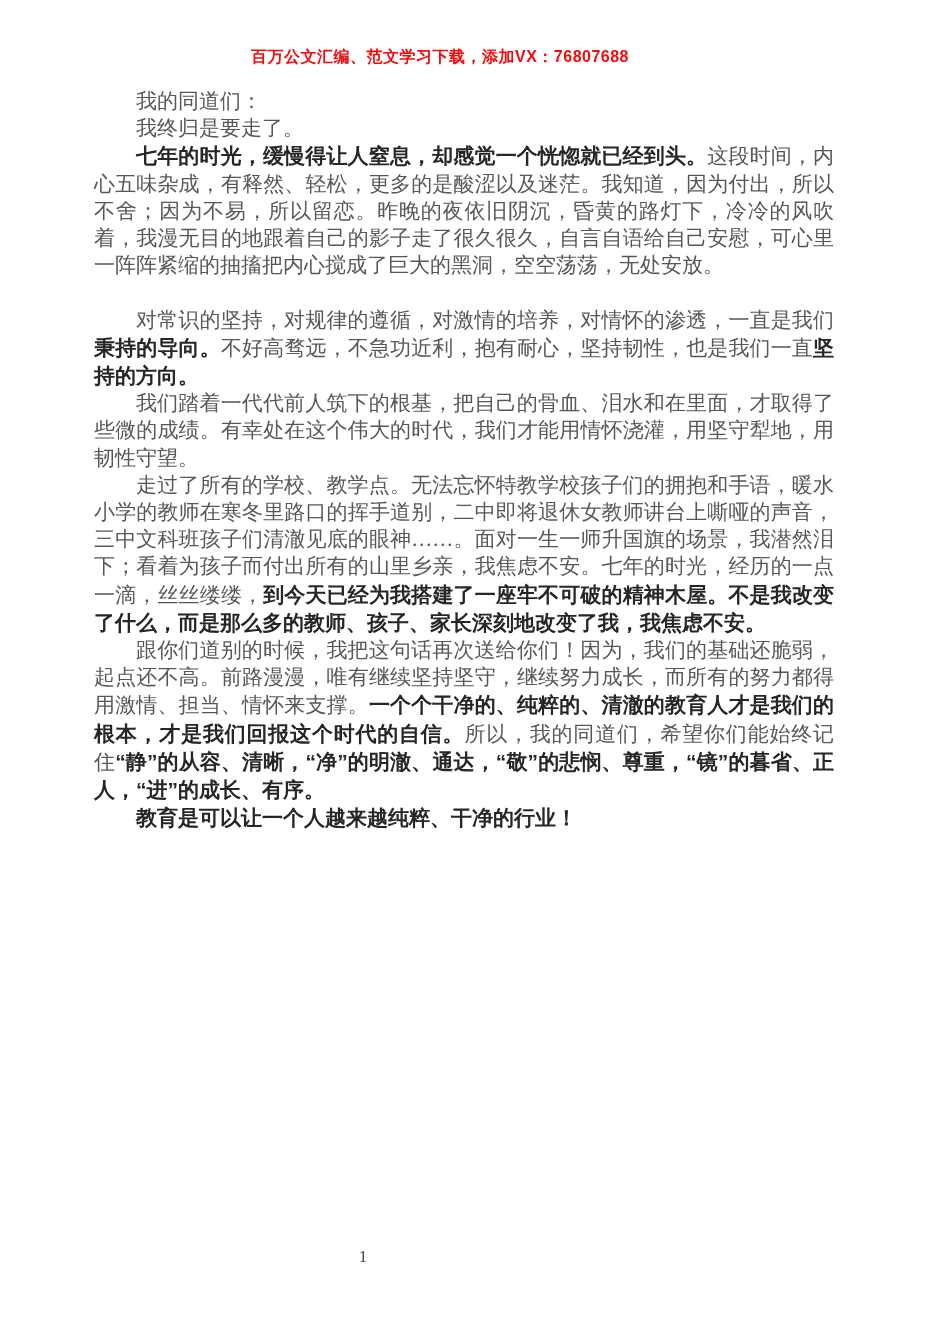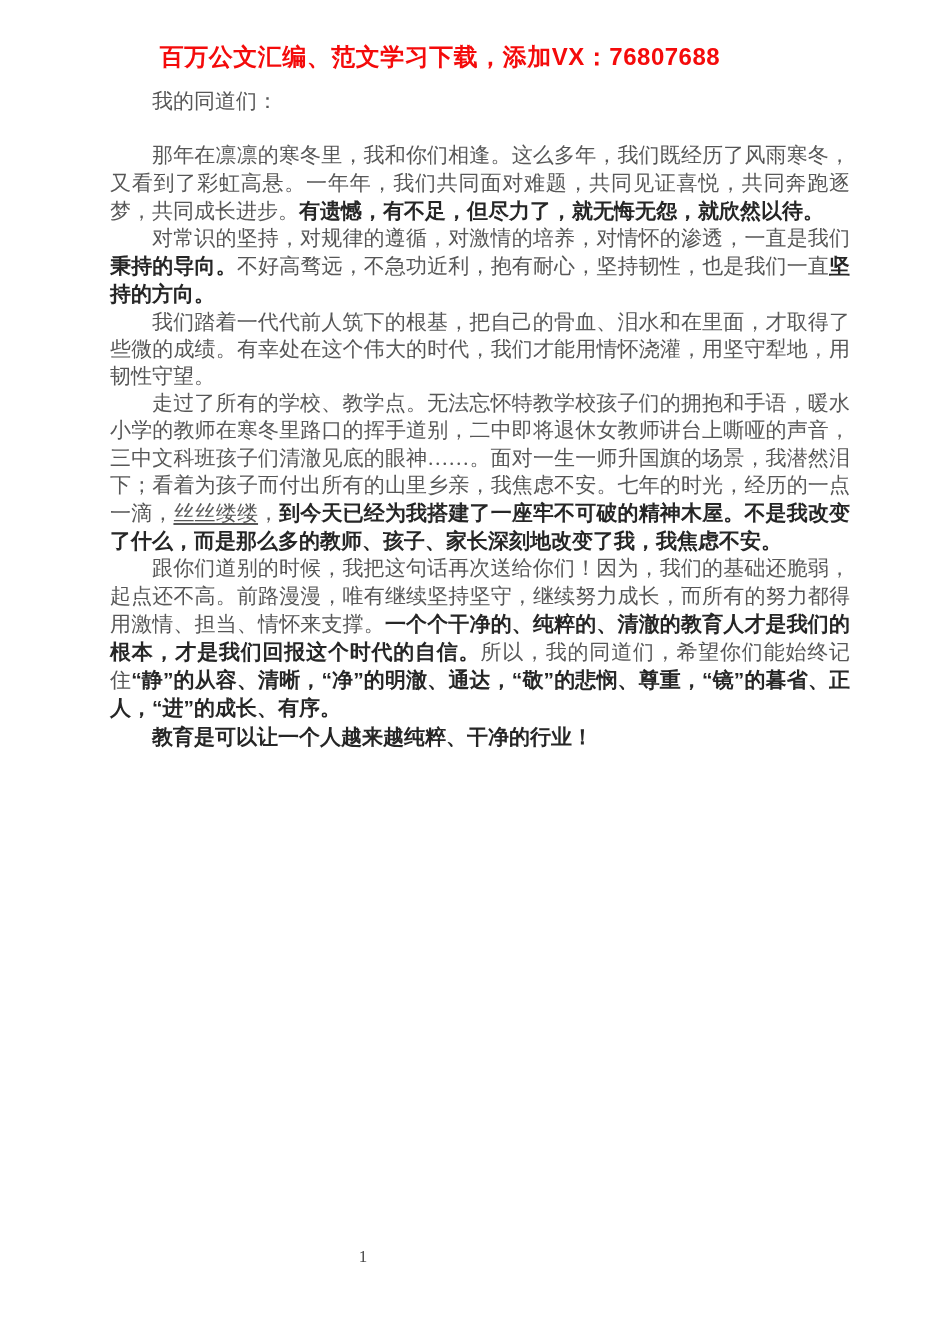--- a/index.html
+++ b/index.html
@@ -16,30 +16,30 @@
     font-family: "Liberation Serif", serif;
   }
   .promo-header {
     position: absolute;
     top: 44px;
     left: 0;
     width: 880px;
     text-align: center;
     font-family: "Liberation Sans", sans-serif;
     font-weight: bold;
-    font-size: 24px;
+    font-size: 16px;
     line-height: 26px;
     color: var(--notice-red, #f40b0b);
     letter-spacing: 0.5px;
     white-space: nowrap;
   }
   .doc-body {
     position: absolute;
     top: 88px;
-    left: 110px;
+    left: 94px;
     width: 740px;
     font-size: 21px;
     line-height: 27.2px;
     color: var(--body-text, #575757);
     text-align: justify;
     word-break: normal;
     line-break: strict;
   }
   .doc-body p {
     margin: 0;
@@ -48,21 +48,20 @@
   }
   .doc-body p.spacer {
     text-indent: 0;
   }
   .doc-body span.b {
     font-weight: bold;
     font-family: "Liberation Sans", sans-serif;
     color: var(--bold-text, #262626);
   }
   .doc-body span.u {
-    text-decoration: underline;
     text-underline-offset: 3px;
   }
   .page-number {
     position: absolute;
     left: 348px;
     top: 1246px;
     width: 30px;
     text-align: center;
     font-size: 17px;
     line-height: 22px;
@@ -73,22 +72,23 @@
 </head>
 <body>
 
 <div class="page">
   <div class="promo-header">
     <span>百万公文汇编、范文学习下载，添加VX：76807688</span>
   </div>
 
   <div class="doc-body">
       <p><span>我的同道们：</span></p>
+      <p><span>我终归是要走了。</span></p>
+      <p><span class="b">七年的时光，缓慢得让人窒息，却感觉一个恍惚就已经到头。</span><span>这段时间，内心五味杂成，有释然、轻松，更多的是酸涩以及迷茫。我知道，因为付出，所以不舍；因为不易，所以留恋。昨晚的夜依旧阴沉，昏黄的路灯下，冷冷的风吹着，我漫无目的地跟着自己的影子走了很久很久，自言自语给自己安慰，可心里一阵阵紧缩的抽搐把内心搅成了巨大的黑洞，空空荡荡，无处安放。</span></p>
       <p class="spacer">&nbsp;</p>
-      <p><span>那年在凛凛的寒冬里，我和你们相逢。这么多年，我们既经历了风雨寒冬，又看到了彩虹高悬。一年年，我们共同面对难题，共同见证喜悦，共同奔跑逐梦，共同成长进步。</span><span class="b">有遗憾，有不足，但尽力了，就无悔无怨，就欣然以待。</span></p>
       <p><span>对常识的坚持，对规律的遵循，对激情的培养，对情怀的渗透，一直是我们</span><span class="b">秉持的导向。</span><span>不好高骛远，不急功近利，抱有耐心，坚持韧性，也是我们一直</span><span class="b">坚持的方向。</span></p>
       <p><span>我们踏着一代代前人筑下的根基，把自己的骨血、泪水和在里面，才取得了些微的成绩。有幸处在这个伟大的时代，我们才能用情怀浇灌，用坚守犁地，用韧性守望。</span></p>
       <p><span>走过了所有的学校、教学点。无法忘怀特教学校孩子们的拥抱和手语，暖水小学的教师在寒冬里路口的挥手道别，二中即将退休女教师讲台上嘶哑的声音，三中文科班孩子们清澈见底的眼神……。面对一生一师升国旗的场景，我潜然泪下；看着为孩子而付出所有的山里乡亲，我焦虑不安。七年的时光，经历的一点一滴，</span><span class="u">丝丝缕缕</span><span>，</span><span class="b">到今天已经为我搭建了一座牢不可破的精神木屋。不是我改变了什么，而是那么多的教师、孩子、家长深刻地改变了我，我焦虑不安。</span></p>
       <p><span>跟你们道别的时候，我把这句话再次送给你们！因为，我们的基础还脆弱，起点还不高。前路漫漫，唯有继续坚持坚守，继续努力成长，而所有的努力都得用激情、担当、情怀来支撑。</span><span class="b">一个个干净的、纯粹的、清澈的教育人才是我们的根本，才是我们回报这个时代的自信。</span><span>所以，我的同道们，希望你们能始终记住</span><span class="b">“静”的从容、清晰，“净”的明澈、通达，“敬”的悲悯、尊重，“镜”的暮省、正人，“进”的成长、有序。</span></p>
       <p><span class="b">教育是可以让一个人越来越纯粹、干净的行业！</span></p>
     </div>
 
   <div class="page-number">1</div>
 </div>
 

